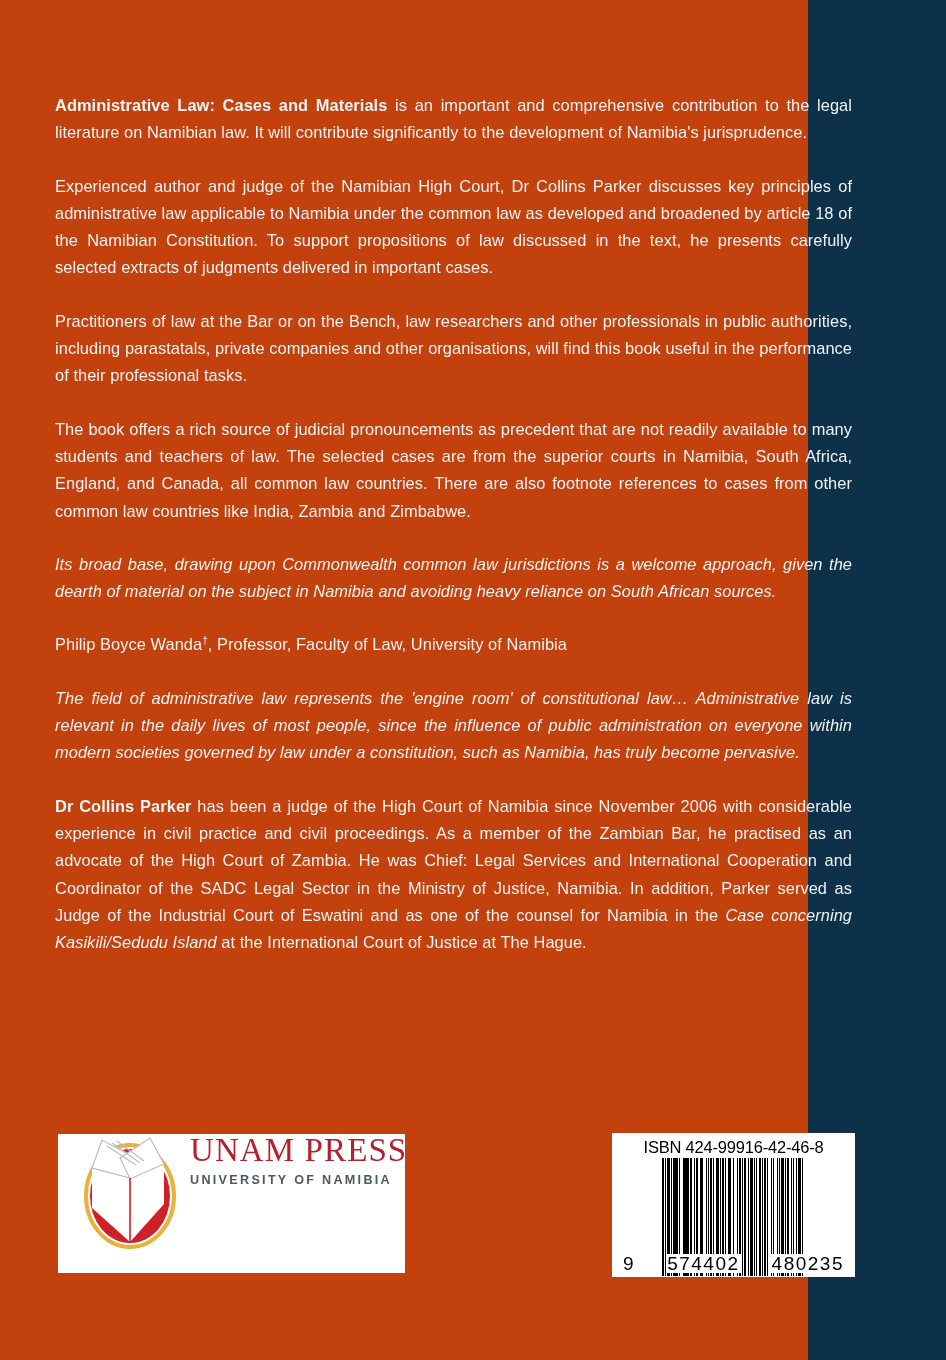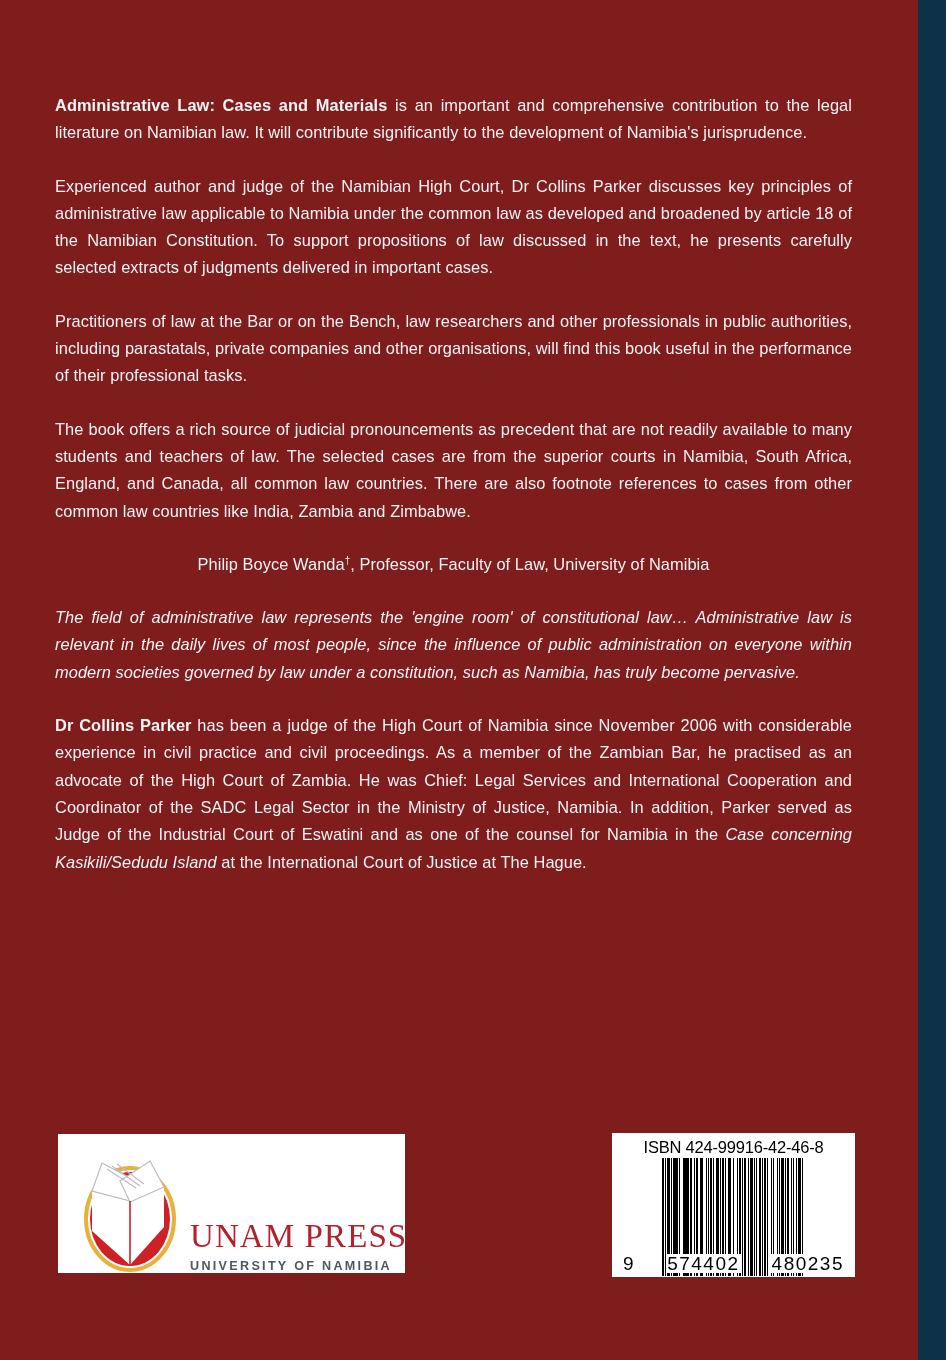--- a/index.html
+++ b/index.html
@@ -8,23 +8,23 @@
   }
   body {
     width: 946px;
     height: 1360px;
     background: #0d3149;
     font-family: "Liberation Sans", sans-serif;
     overflow: hidden;
   }
   .cover {
     position: relative;
-    width: 918px;
+    width: 808px;
     height: 1360px;
-    background: #7f1d1d;
+    background: #c2410c;
     box-sizing: border-box;
   }
   .blurb-area {
     position: absolute;
     left: 55px;
     top: 92px;
     width: 797px;
   }
   p.para {
     margin: 0 0 26px 0;
@@ -43,42 +43,42 @@
   }
   .quote {
     font-style: italic;
     margin-bottom: 4px;
   }
   .attrib {
     margin: 0 0 26px 0;
     color: #f1f3f5;
     font-size: 16.4px;
     line-height: 27.3px;
-    text-align: center;
+    text-align: left;
     letter-spacing: 0.06px;
   }
   .attrib sup {
     font-size: 10px;
     vertical-align: super;
     line-height: 0;
   }
   .italic-run {
     font-style: italic;
   }
 
   
   .logo-box {
     position: absolute;
     left: 58px;
     top: 1134px;
     width: 347px;
     height: 139px;
     background: #ffffff;
     display: flex;
-    align-items: flex-end;
+    align-items: flex-start;
     box-sizing: border-box;
   }
   .logo-mark {
     width: 108px;
     height: 116px;
     flex: 0 0 108px;
     margin-left: 18px;
   }
   .logo-text {
     margin-left: 6px;
@@ -173,20 +173,21 @@
   <div class="blurb-area">
 
     <p class="para"><span class="strong-lead">Administrative Law: Cases and Materials</span><span> is an important and comprehensive contribution to the legal literature on Namibian law. It will contribute significantly to the development of Namibia's jurisprudence.</span></p>
 
     <p class="para">Experienced author and judge of the Namibian High Court, Dr Collins Parker discusses key principles of administrative law applicable to Namibia under the common law as developed and broadened by article 18 of the Namibian Constitution. To support propositions of law discussed in the text, he presents carefully selected extracts of judgments delivered in important cases.</p>
 
     <p class="para">Practitioners of law at the Bar or on the Bench, law researchers and other professionals in public authorities, including parastatals, private companies and other organisations, will find this book useful in the performance of their professional tasks.</p>
 
     <p class="para">The book offers a rich source of judicial pronouncements as precedent that are not readily available to many students and teachers of law. The selected cases are from the superior courts in Namibia, South Africa, England, and Canada, all common law countries. There are also footnote references to cases from other common law countries like India, Zambia and Zimbabwe.</p>
 
+    <p class="para quote">Its broad base, drawing upon Commonwealth common law jurisdictions is a welcome approach, given the dearth of material on the subject in Namibia and avoiding heavy reliance on South African sources.</p>
     <p class="attrib"><span>Philip Boyce Wanda</span><sup>†</sup><span>, Professor, Faculty of Law, University of Namibia</span></p>
 
     <p class="para quote">The field of administrative law represents the 'engine room' of constitutional law… Administrative law is relevant in the daily lives of most people, since the influence of public administration on everyone within modern societies governed by law under a constitution, such as Namibia, has truly become pervasive.</p>
 
     <p class="para"><span class="strong-lead">Dr Collins Parker</span><span> has been a judge of the High Court of Namibia since November 2006 with considerable experience in civil practice and civil proceedings. As a member of the Zambian Bar, he practised as an advocate of the High Court of Zambia. He was Chief: Legal Services and International Cooperation and Coordinator of the SADC Legal Sector in the Ministry of Justice, Namibia. In addition, Parker served as Judge of the Industrial Court of Eswatini and as one of the counsel for Namibia in the </span><span class="italic-run">Case concerning Kasikili/Sedudu Island</span><span> at the International Court of Justice at The Hague.</span></p>
 
   </div>
 
   <div class="logo-box">
     <svg class="logo-mark" viewBox="0 0 108 116">

